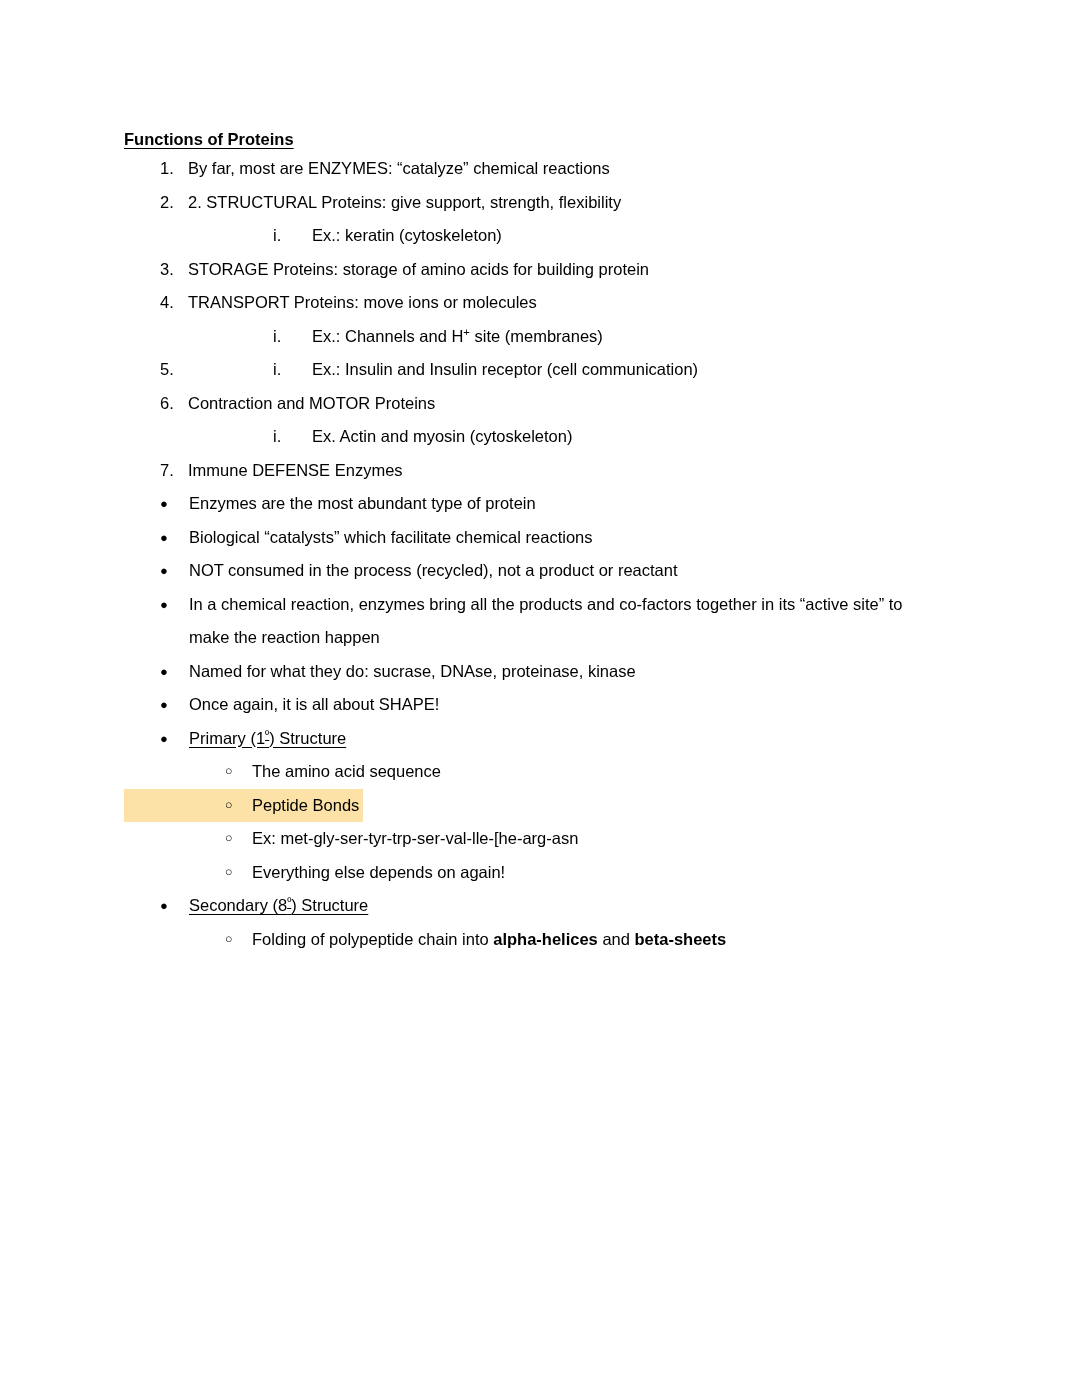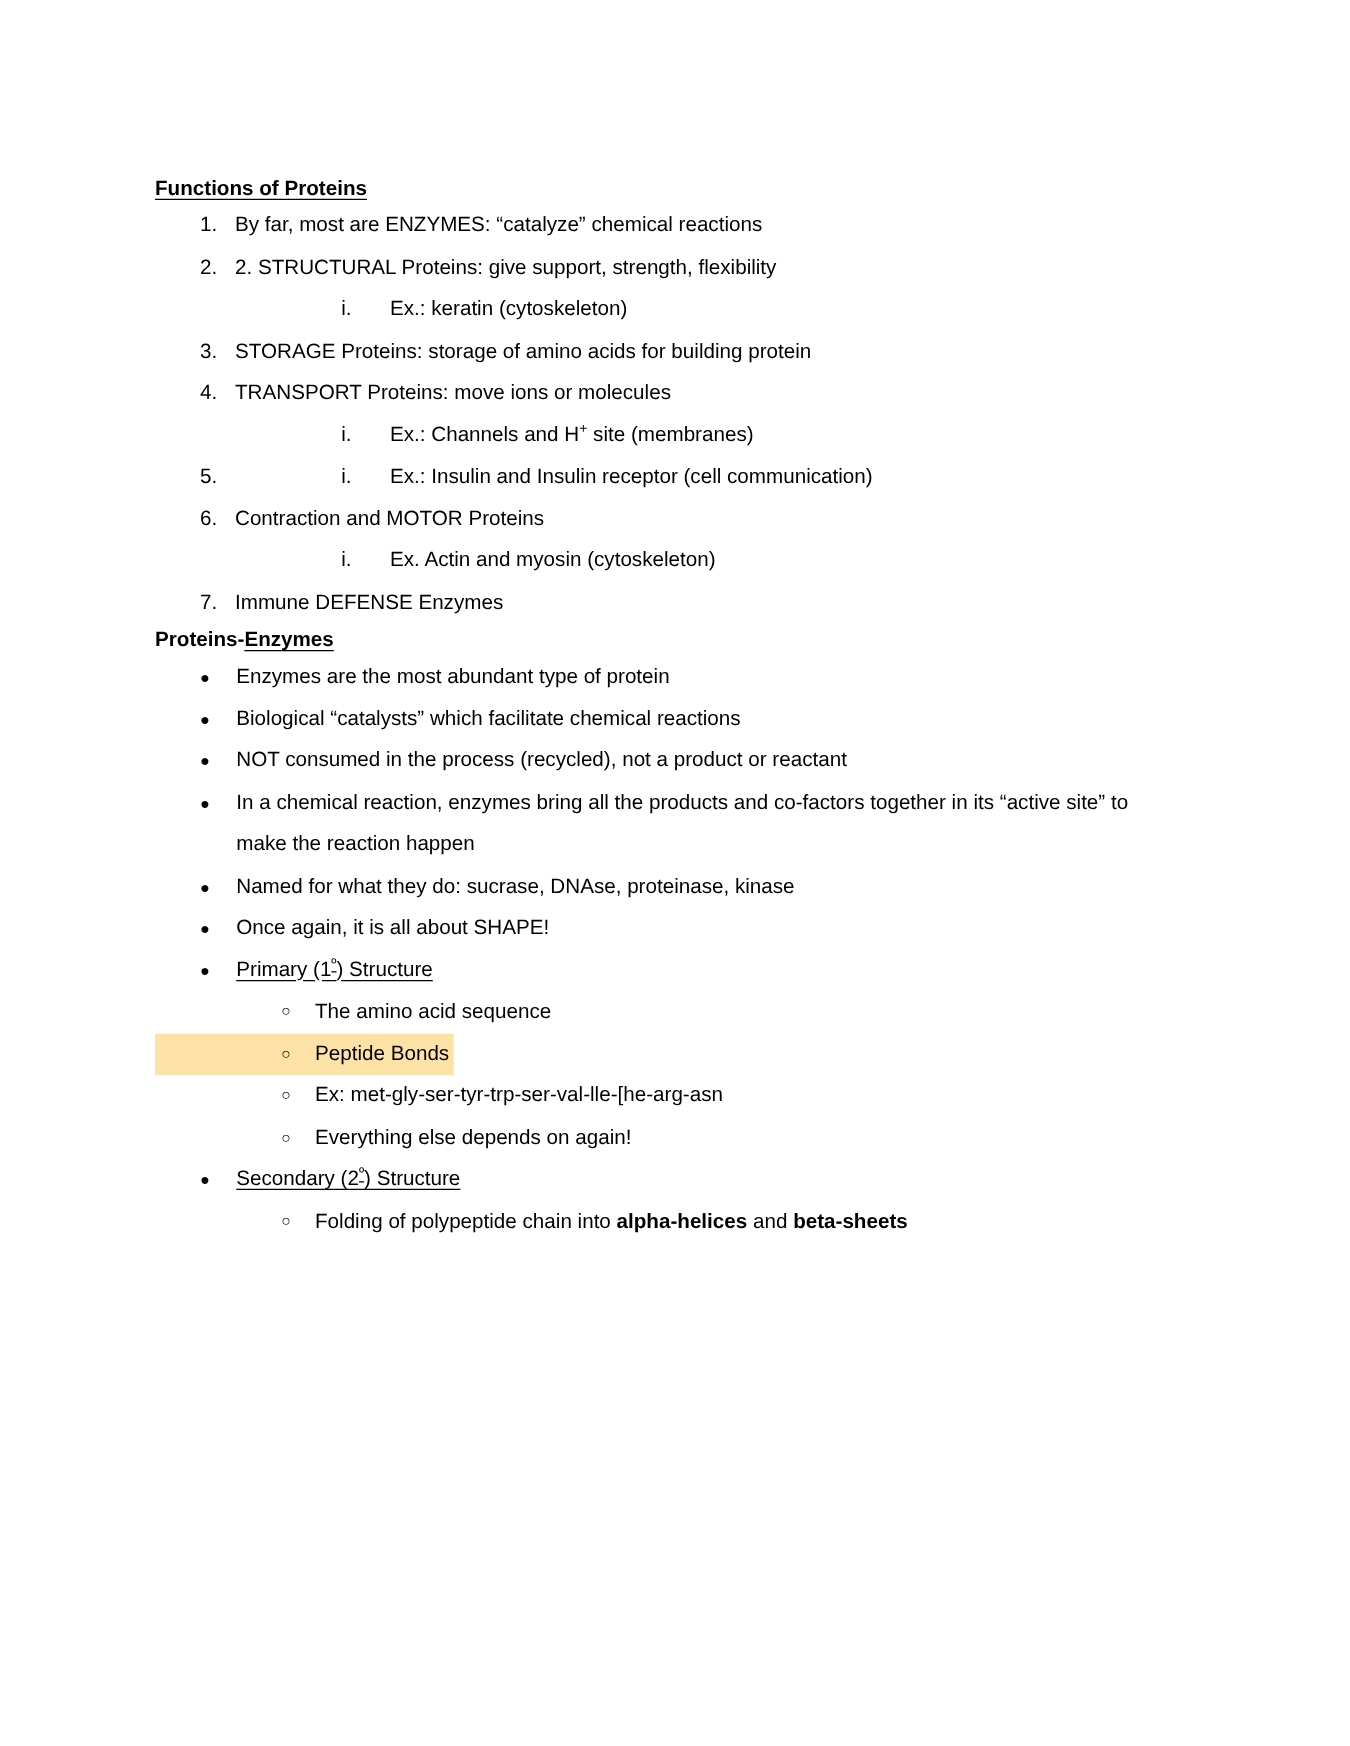--- a/index.html
+++ b/index.html
@@ -19,21 +19,21 @@
     position: relative;
     width: 1080px;
     height: 1397px;
     background: #ffffff;
     overflow: hidden;
   }
 
   .doc-body {
     position: absolute;
     left: 124px;
-    top: 138px;
+    top: 126px;
     width: 790px;
   }
 
   
   .heading {
     font-size: 16.5px;
     font-weight: bold;
     line-height: 26px;
     margin: 0;
     white-space: nowrap;
@@ -175,21 +175,20 @@
     <div class="row lvl-roman">
       <span class="marker">i.</span>
       <span>Ex. Actin and myosin (cytoskeleton)</span>
     </div>
 
     <div class="row lvl-num">
       <span class="marker">7.</span>
       <span>Immune DEFENSE Enzymes</span>
     </div>
 
-    <h2 class="heading"><span>Proteins-</span><span class="underline-part">Enzymes</span></h2>
 
     <div class="row lvl-disc">
       <span class="marker">●</span>
       <span>Enzymes are the most abundant type of protein</span>
     </div>
 
     <div class="row lvl-disc">
       <span class="marker">●</span>
       <span>Biological “catalysts” which facilitate chemical reactions</span>
     </div>
@@ -237,21 +236,21 @@
       <span>Ex: met-gly-ser-tyr-trp-ser-val-lle-[he-arg-asn</span>
     </div>
 
     <div class="row lvl-circle">
       <span class="marker">○</span>
       <span>Everything else depends on again!</span>
     </div>
 
     <div class="row lvl-disc">
       <span class="marker">●</span>
-      <span class="u"><span>Secondary (2</span><sup class="ord">º</sup><span>) Structure</span></span>
+      <span class="u"><span>Secondary (8</span><sup class="ord">º</sup><span>) Structure</span></span>
     </div>
 
     <div class="row lvl-circle">
       <span class="marker">○</span>
       <span><span>Folding of polypeptide chain into </span><span class="b">alpha-helices</span><span> and </span><span class="b">beta-sheets</span></span>
     </div>
 
   </div>
 </div>
 

